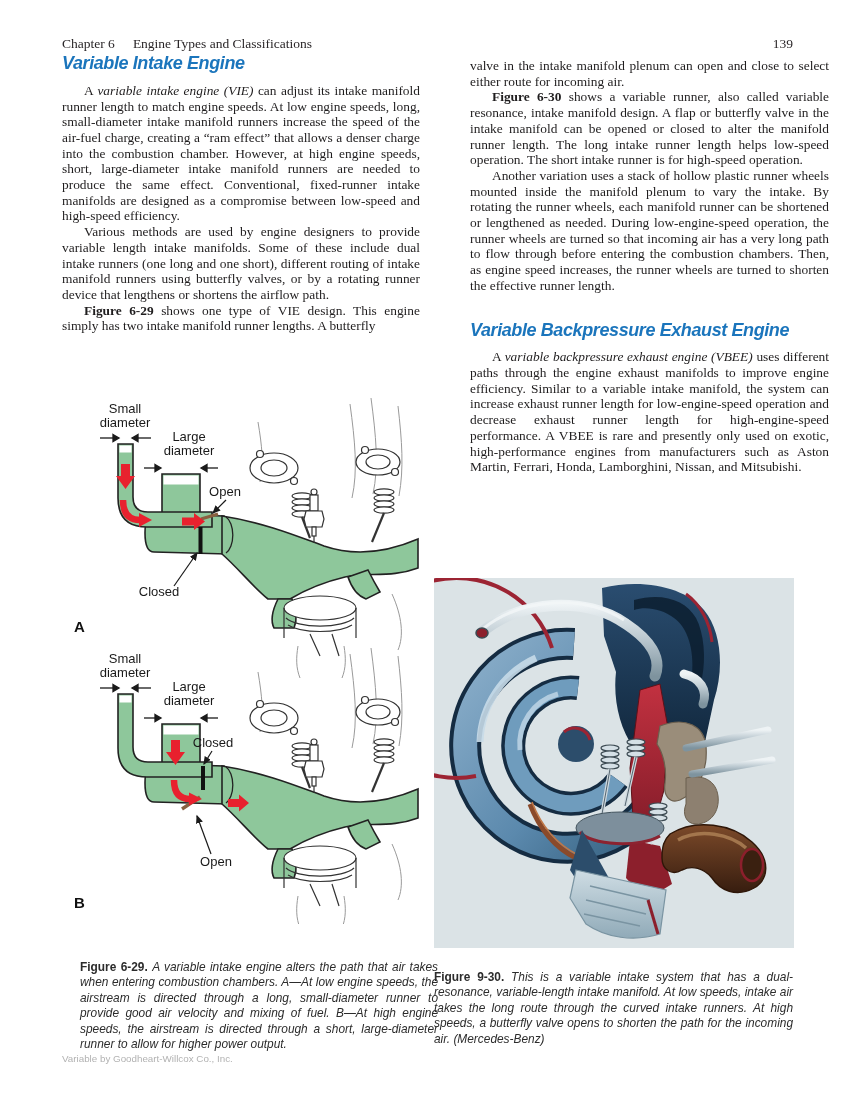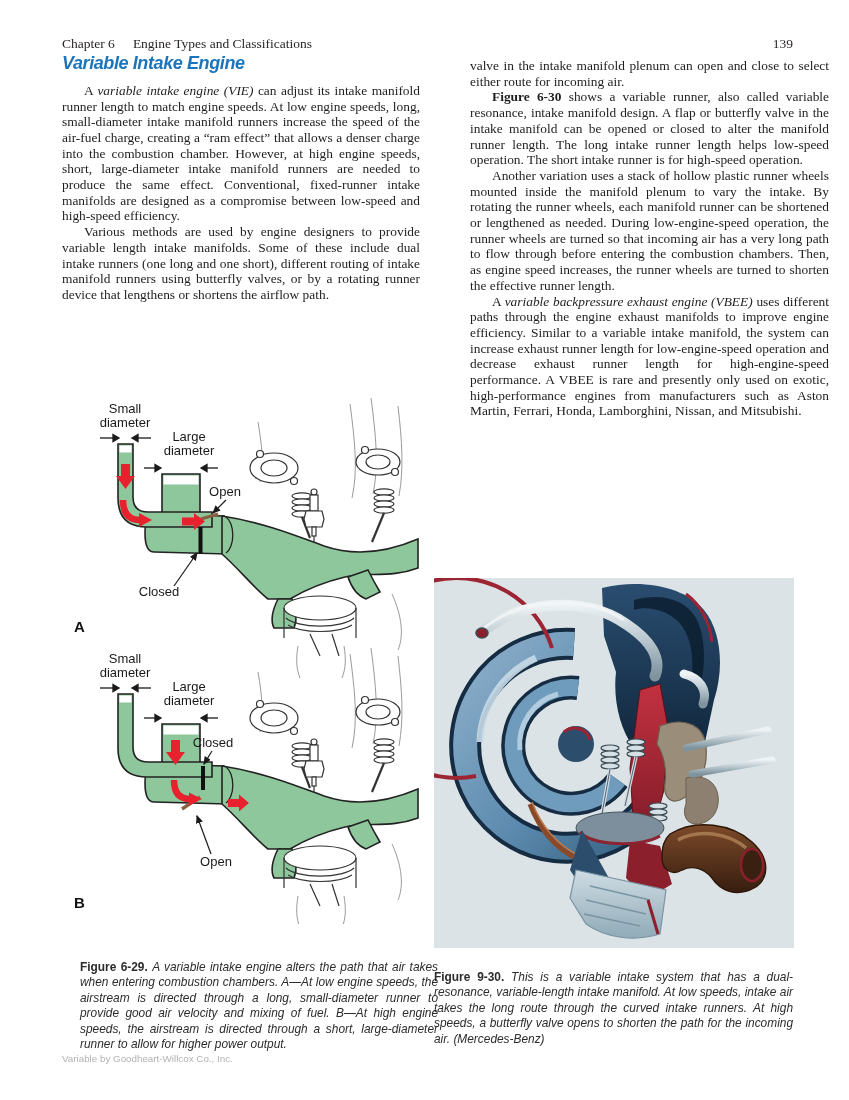--- a/index.html
+++ b/index.html
@@ -54,26 +54,28 @@
   <div class="runhead">
     <span class="chap">Chapter 6</span>
     <span class="booktitle">Engine Types and Classifications</span>
     <span class="pagenum">139</span>
   </div>
 
   <div class="col-left">
     <h2 class="sect">Variable Intake Engine</h2>
     <p class="body ind"><span class="run normal">A </span><span class="run bold-italic">variable intake engine (VIE)</span><span class="run normal"> can adjust its intake manifold runner length to match engine speeds. At low engine speeds, long, small-diameter intake manifold runners increase the speed of the air-fuel charge, creating a “ram effect” that allows a denser charge into the combustion chamber. However, at high engine speeds, short, large-diameter intake manifold runners are needed to produce the same effect. Conventional, fixed-runner intake manifolds are designed as a compromise between low-speed and high-speed efficiency.</span></p>
     <p class="body ind"><span class="run normal">Various methods are used by engine designers to provide variable length intake manifolds. Some of these include dual intake runners (one long and one short), different routing of intake manifold runners using butterfly valves, or by a rotating runner device that lengthens or shortens the airflow path.</span></p>
+    <p class="body ind"><span class="run bold">Figure 6-29</span><span class="run normal"> shows one type of VIE design. This engine simply has two intake manifold runner lengths. A butterfly</span></p>
   </div>
 
   <div class="col-right">
     <p class="body"><span class="run normal">valve in the intake manifold plenum can open and close to select either route for incoming air.</span></p>
     <p class="body ind"><span class="run bold">Figure 6-30</span><span class="run normal"> shows a variable runner, also called variable resonance, intake manifold design. A flap or butterfly valve in the intake manifold can be opened or closed to alter the manifold runner length. The long intake runner length helps low-speed operation. The short intake runner is for high-speed operation.</span></p>
     <p class="body ind"><span class="run normal">Another variation uses a stack of hollow plastic runner wheels mounted inside the manifold plenum to vary the intake. By rotating the runner wheels, each manifold runner can be shortened or lengthened as needed. During low-engine-speed operation, the runner wheels are turned so that incoming air has a very long path to flow through before entering the combustion chambers. Then, as engine speed increases, the runner wheels are turned to shorten the effective runner length.</span></p>
+    <h2 class="sect">Variable Backpressure Exhaust Engine</h2>
     <p class="body ind"><span class="run normal">A </span><span class="run bold-italic">variable backpressure exhaust engine (VBEE)</span><span class="run normal"> uses different paths through the engine exhaust manifolds to improve engine efficiency. Similar to a variable intake manifold, the system can increase exhaust runner length for low-engine-speed operation and decrease exhaust runner length for high-engine-speed performance. A VBEE is rare and presently only used on exotic, high-performance engines from manufacturers such as Aston Martin, Ferrari, Honda, Lamborghini, Nissan, and Mitsubishi.</span></p>
   </div>
 
   <div class="fig29">
     <svg width="358" height="528" viewBox="0 0 358 528">
       <defs>
         <marker id="ah" markerWidth="8" markerHeight="8" refX="6" refY="3" orient="auto">
           <path d="M0,0 L7,3 L0,6 Z" fill="#1a1a1a"></path>
         </marker>
 

